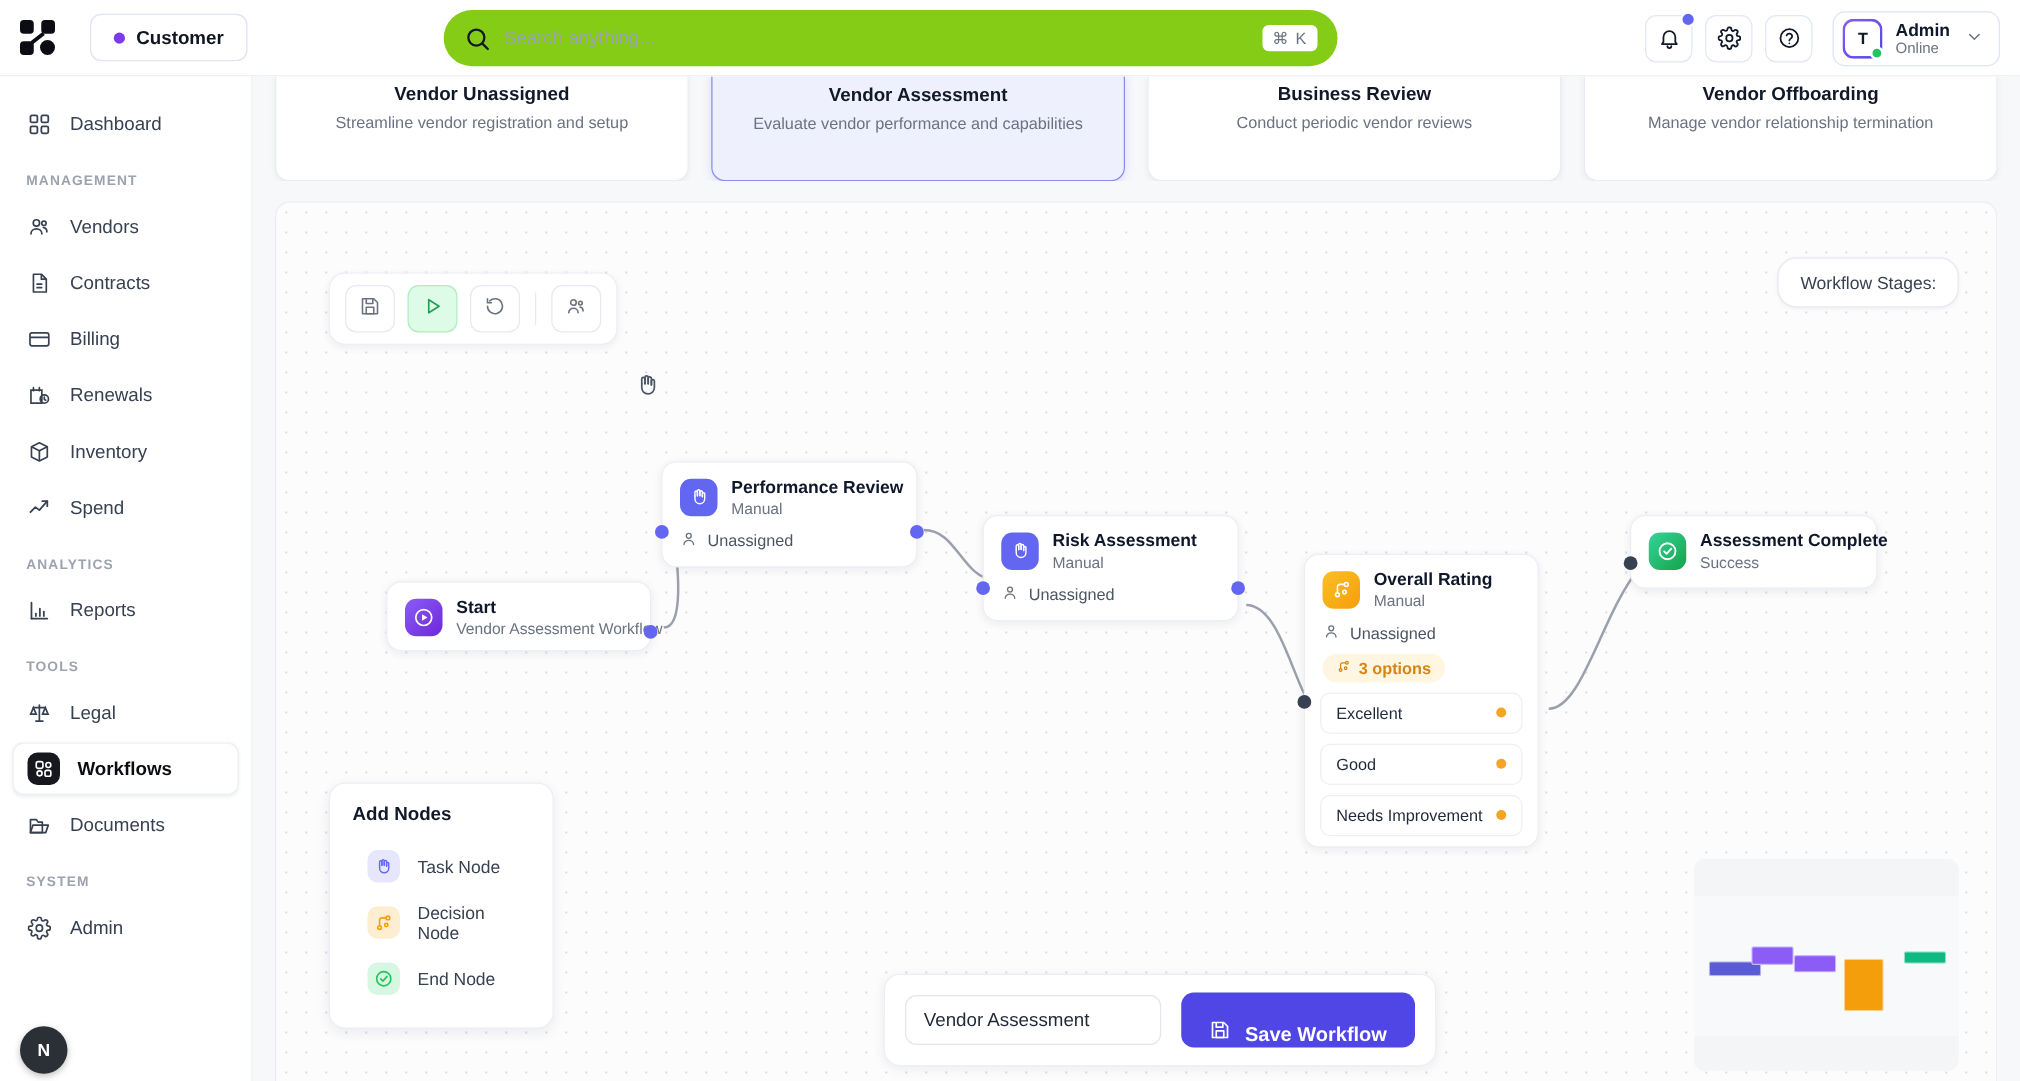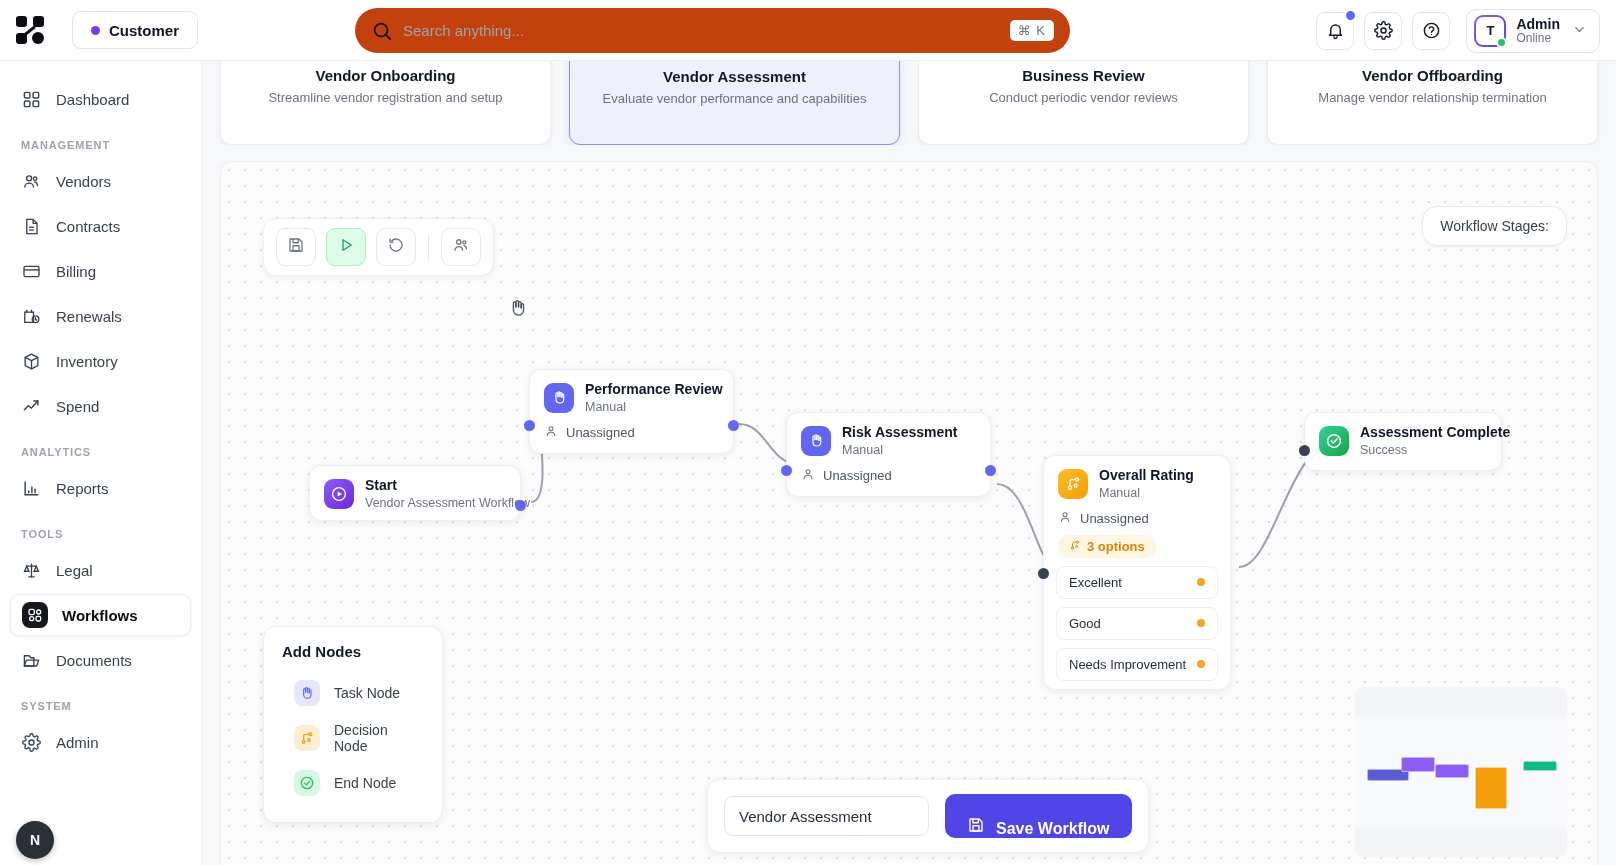--- a/index.html
+++ b/index.html
@@ -41,21 +41,21 @@
     margin-left: 12px;
     cursor: pointer;
   }
   .customer-chip .dot {
     width: 9px; height: 9px; border-radius: 50%; background: #7c3aed;
   }
 
   .search-wrap {
     position: absolute; left: 355px; top: 8px;
     width: 715px; height: 45px;
-    background: #c2410c; border-radius: 23px;
+    background: #84cc16; border-radius: 23px;
     display: flex; align-items: center; padding: 0 16px;
   }
   .search-wrap .s-icon { width: 22px; height: 22px; flex: 0 0 22px; margin-right: 10px; }
   .search-input {
     flex: 1; border: none; outline: none; background: transparent;
     font-family: inherit; font-size: 15px; color: #111827;
   }
   .search-input::placeholder { color: #9ca3af; }
   .kbd {
     font-size: 13px; color: #6b7280; background: #fff;
@@ -482,21 +482,21 @@
       <span>Admin</span>
     </div>
 
     <div class="corner-avatar">
       <span>N</span>
     </div>
   </div>
 
   <div class="templates">
     <div class="tpl-card">
-      <div class="tpl-title">Vendor Onboarding</div>
+      <div class="tpl-title">Vendor Unassigned</div>
       <div class="tpl-desc">Streamline vendor registration and setup</div>
     </div>
     <div class="tpl-card selected">
       <div class="tpl-title">Vendor Assessment</div>
       <div class="tpl-desc">Evaluate vendor performance and capabilities</div>
     </div>
     <div class="tpl-card">
       <div class="tpl-title">Business Review</div>
       <div class="tpl-desc">Conduct periodic vendor reviews</div>
     </div>
@@ -632,21 +632,21 @@
               <circle cx="12" cy="8" r="3.4"></circle>
                 <path d="M5.5 20c0-3.4 2.9-5.8 6.5-5.8s6.5 2.4 6.5 5.8"></path>
             </svg>
           </span>
           <span>Unassigned</span>
         </div>
         <span class="port" style="left:-6px;top:52px"></span>
         <span class="port" style="right:-6px;top:52px"></span>
       </div>
 
-      <div class="node" style="left:822px;top:293px;width:188px">
+      <div class="node" style="left:822px;top:281px;width:188px">
         <div class="node-head">
           <span class="node-ico" style="background:linear-gradient(135deg,#fbbf24,#f59e0b)">
             <svg viewBox="0 0 24 24" width="17" height="17" fill="none" stroke="#fff" stroke-width="1.8" stroke-linecap="round">
               <circle cx="7" cy="18" r="2.2"></circle>
                 <circle cx="17" cy="6.5" r="2.2"></circle>
                 <circle cx="15" cy="15" r="2"></circle>
               <path d="M7 15.8V9c0-1.6 1.4-2.6 3-2.6h4.8"></path>
             </svg>
           </span>
           <span>

